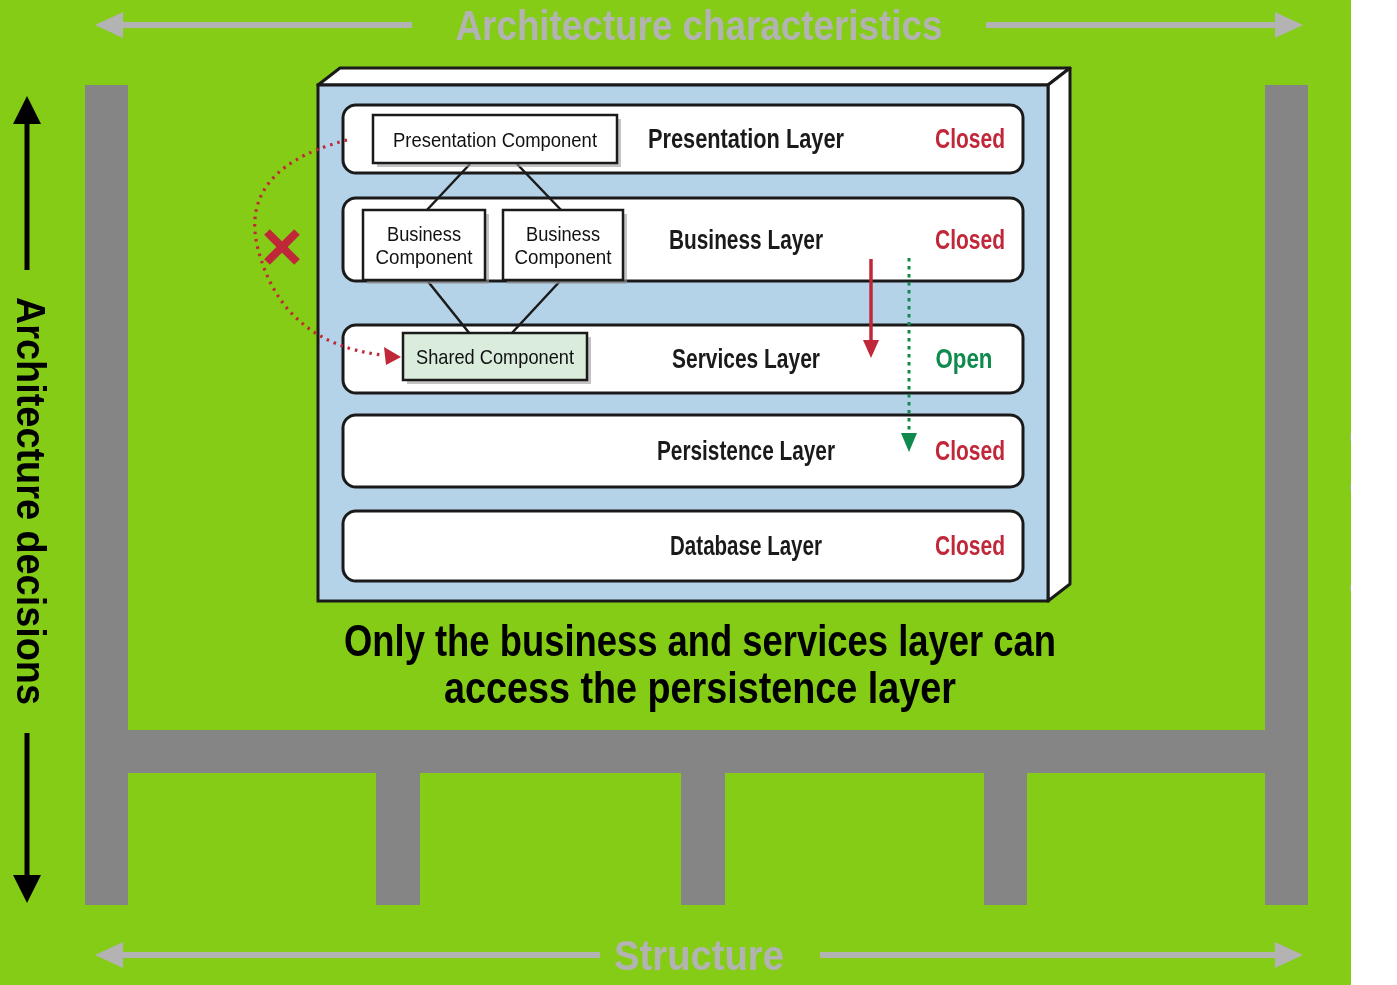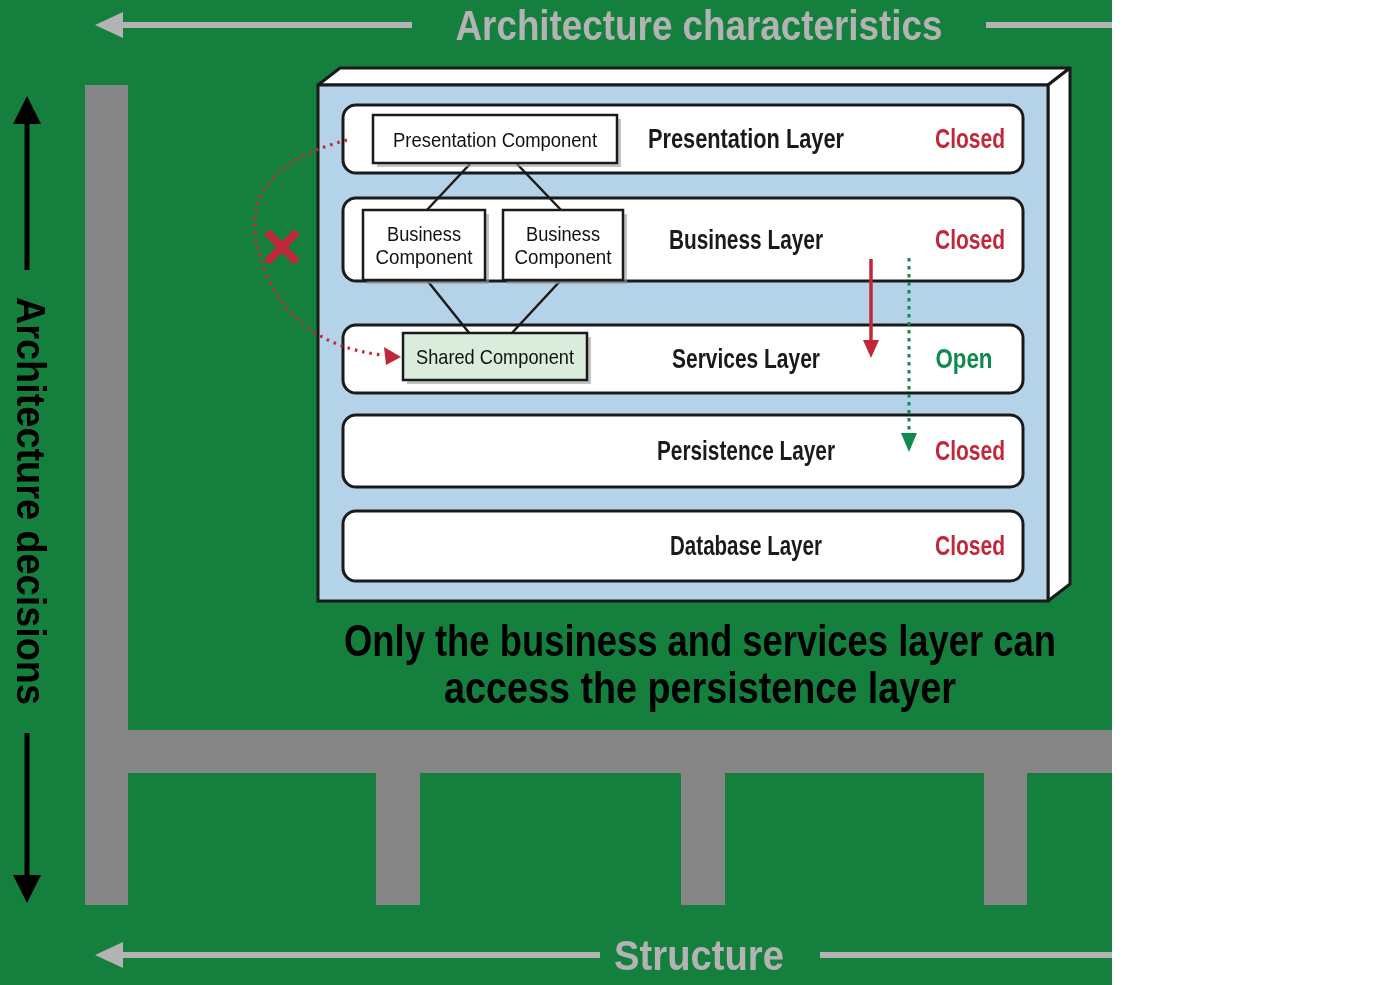--- a/index.html
+++ b/index.html
@@ -1,16 +1,16 @@
 <!DOCTYPE html>
 <html><head>
 <meta charset="utf-8">
 <style>
   html,body{margin:0;padding:0;background:#ffffff;}
-  #stage{position:relative;width:1112px;height:985px;background:#15803d;overflow:hidden;}
+  #stage{position:relative;width:1351px;height:985px;background:#84cc16;overflow:hidden;}
   svg{position:absolute;left:0;top:0;}
   svg text{font-family:"Liberation Sans","DejaVu Sans",sans-serif;}
   .edge-label{font-weight:bold;}
   .layer-label{font-weight:bold;fill:#1a1a1a;}
   .status-label{font-weight:bold;}
   .component-label{fill:#111111;}
   .caption{font-weight:bold;fill:#000000;}
 </style>
 </head>
 <body>

